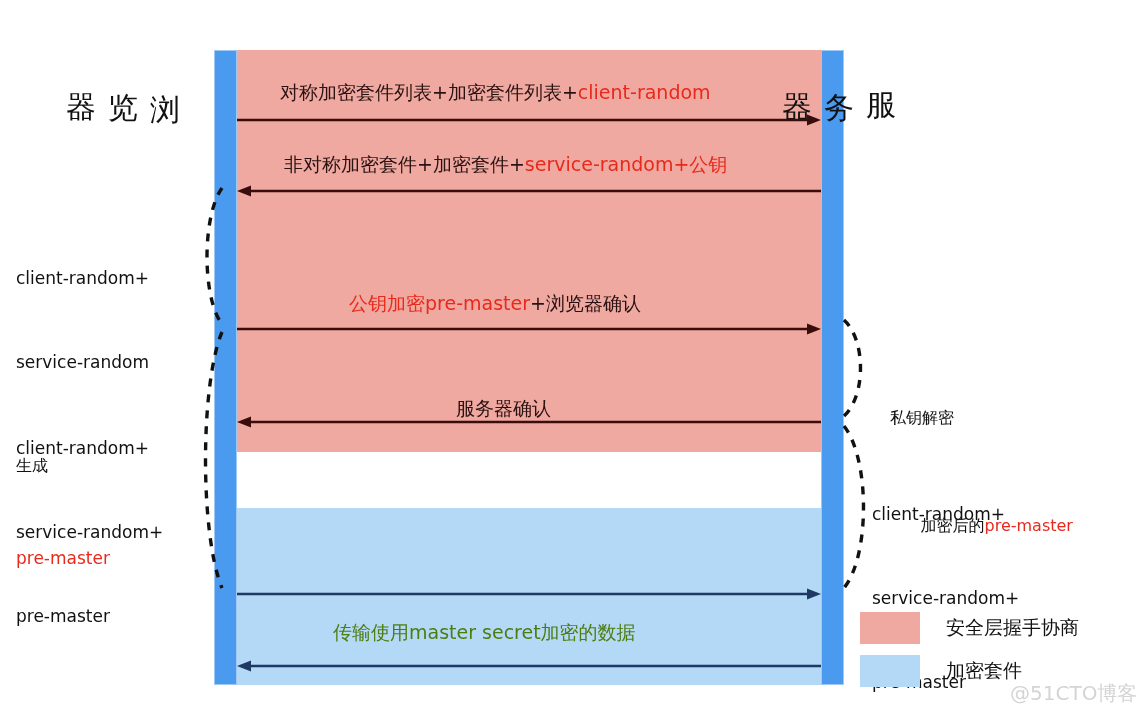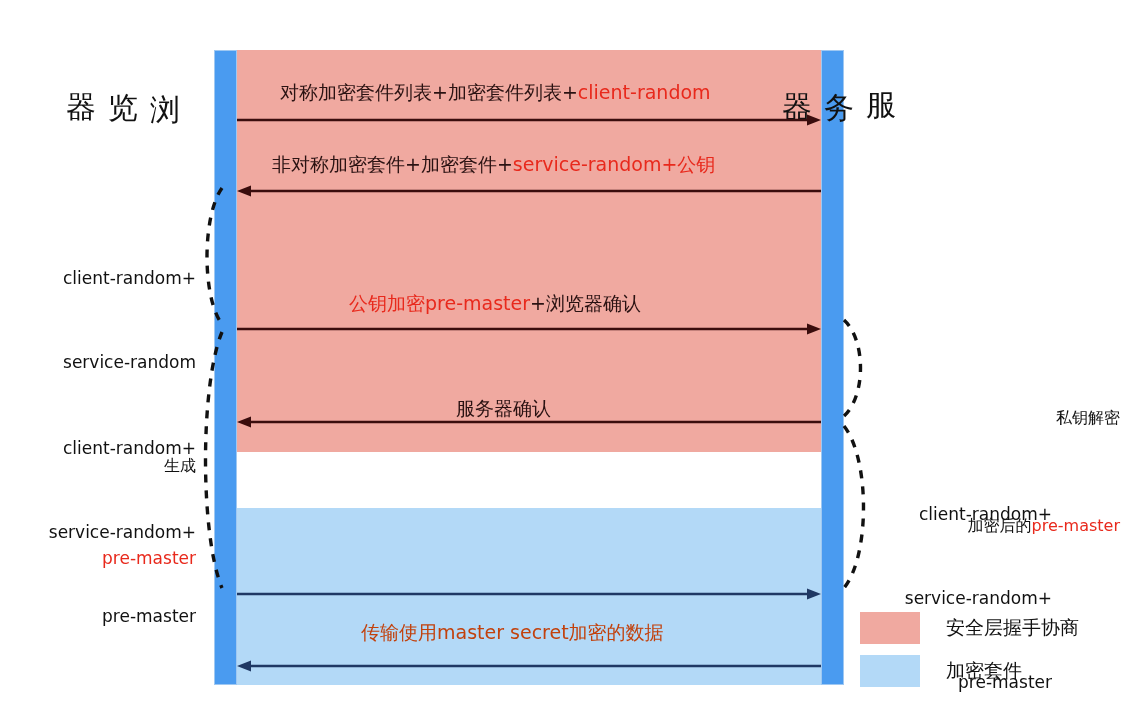--- a/index.html
+++ b/index.html
@@ -55,28 +55,28 @@
   
   .msg {
     position: absolute;
     font-size: 19px;
     line-height: 24px;
     white-space: nowrap;
     color: #2a1212;
     font-family: "DejaVu Sans", sans-serif;
   }
   .msg .hl { color: #E8291C; }
-  .msg-blue { color: #c2410c; margin-left: 28px; }
+  .msg-blue { color: #4d7c0f; }
 
   
   .note {
     position: absolute;
     font-size: 17px;
     line-height: 28px;
-    text-align: right;
+    text-align: left;
     color: #111111;
     white-space: pre;
     font-family: "DejaVu Sans", sans-serif;
   }
   .note .red { color: #E8291C; }
   .note .cjk { font-size: 16px; margin-top: 20px; }
   .note-right-top {
     font-size: 16px;
     line-height: 27px;
   }
@@ -133,21 +133,21 @@
   <div class="msg" style="left:280px; top:80px;">
     <span>对称加密套件列表+加密套件列表+</span><span class="hl">client-random</span>
   </div>
   <div class="arrow" style="left:237px; top:113px; width:584px;">
     <svg width="584" height="14" viewBox="0 0 584 14">
       <line x1="0" y1="7" x2="576" y2="7" stroke="#3A0D0D" stroke-width="2.6"></line>
       <path d="M584 7 L570 1.5 L570 12.5 Z" fill="#3A0D0D"></path>
     </svg>
   </div>
 
-  <div class="msg" style="left:272px; top:152px;">
+  <div class="msg" style="left:284px; top:152px;">
     <span>非对称加密套件+加密套件+</span><span class="hl">service-random+公钥</span>
   </div>
   <div class="arrow" style="left:237px; top:184px; width:584px;">
     <svg width="584" height="14" viewBox="0 0 584 14">
       <line x1="8" y1="7" x2="584" y2="7" stroke="#3A0D0D" stroke-width="2.6"></line>
       <path d="M0 7 L14 1.5 L14 12.5 Z" fill="#3A0D0D"></path>
     </svg>
   </div>
 
   <div class="msg" style="left:333px; top:291px;margin-left:16px;">
@@ -246,14 +246,15 @@
     <div class="legend-row" style="left:0px; top:0px;">
       <div class="legend-swatch" style="background:#F0A9A0;"></div>
       <div class="legend-text">安全层握手协商</div>
     </div>
     <div class="legend-row" style="left:0px; top:43px;">
       <div class="legend-swatch" style="background:#B3D9F7;"></div>
       <div class="legend-text">加密套件</div>
     </div>
   </div>
 
+  <div class="watermark" style="left:1010px; top:680px;">@51CTO博客</div>
 
 </div>
 
 </body></html>

